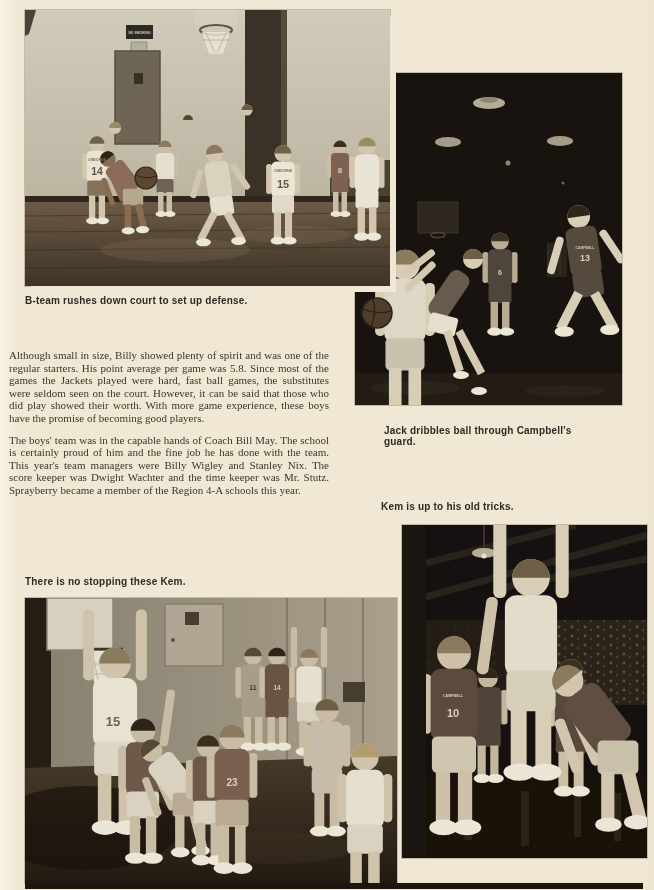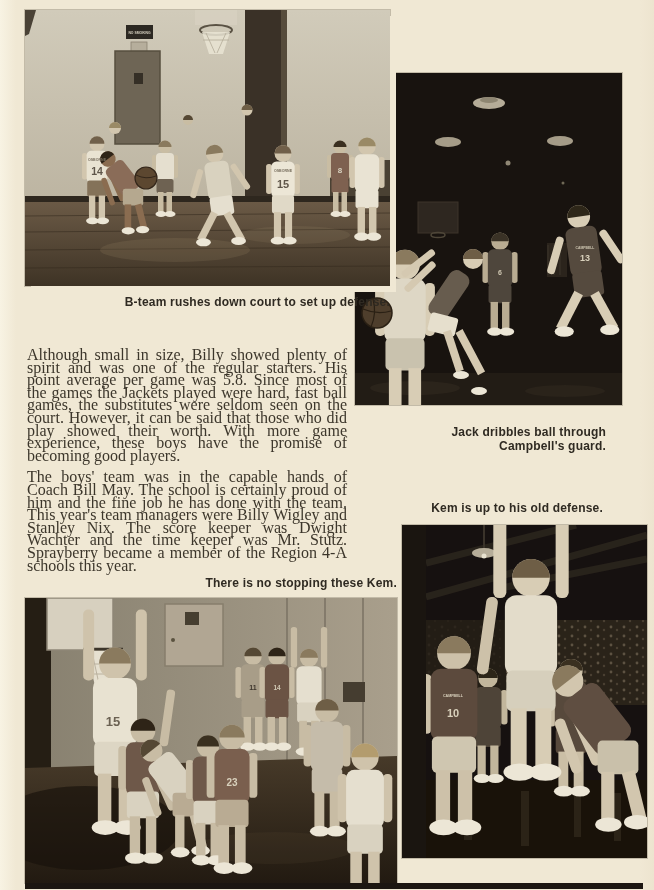--- a/index.html
+++ b/index.html
@@ -14,30 +14,30 @@
          box-shadow:0 0 0 1px rgba(60,50,35,.25);text-align:center;}
   .photo svg{display:block;}
   #photo-bteam{left:25px;top:10px;width:365px;height:276px;z-index:2;
                box-shadow:6px 6px 0 0 #f0e8d4,0 0 0 1px rgba(60,50,35,.25);}
   #photo-jack{left:355px;top:73px;width:267px;height:332px;z-index:1;}
   #photo-stop{left:25px;top:598px;width:372px;height:285px;z-index:2;}
   #photo-tricks{left:402px;top:525px;width:221px;height:333px;z-index:1;padding-left:24px;}
   .caption{
     position:absolute;z-index:3;
     font-family:"Liberation Sans",sans-serif;
-    font-weight:bold;font-size:12px;letter-spacing:.2px;
-    color:#2f2a22;text-align:right;
+    font-weight:bold;font-size:10px;letter-spacing:.2px;
+    color:#2f2a22;text-align:left;
   }
   #caption-bteam{left:25px;top:295px;width:365px;}
   #caption-jack{left:384px;top:417px;width:222px;margin-top:8px;}
   #caption-tricks{left:381px;top:501px;width:222px;}
   #caption-stop{left:25px;top:576px;width:372px;}
   .bodytext{
-    position:absolute;left:27px;top:349px;width:320px;z-index:3;
-    font-size:16px;line-height:12.6px;color:#3c362b;text-align:justify;
+    position:absolute;left:9px;top:349px;width:320px;z-index:3;
+    font-size:11px;line-height:12.6px;color:#3c362b;text-align:justify;
   }
   .bodytext p{margin:0 0 9px 0;}
   .bottom-strip{position:absolute;left:25px;top:883px;width:618px;height:6px;
                 background:#1c1611;z-index:4;}
   svg text{font-family:"Liberation Sans",sans-serif;font-weight:bold;text-anchor:middle;}
 </style>
 </head>
 <body>
 
 <svg width="0" height="0" style="position:absolute" aria-hidden="true">
@@ -318,21 +318,21 @@
       <use href="#p-stand" transform="translate(340,302) scale(2.1)" style="--jersey:#e5dfcf;--shorts:#d9d2c0;--skin:#cfc3ab;--hair:#b39c6e"></use>
       <text x="88" y="128" font-size="13" fill="#6b6152">15</text>
       <text x="207" y="188" font-size="10" fill="#d8d0bc">23</text>
       <text x="228" y="92" font-size="7" fill="#3e362c">11</text>
       <text x="252" y="92" font-size="6.5" fill="#d0c8b4">14</text>
     </svg>
   </div>
 
   <div class="caption" id="caption-bteam">B-team rushes down court to set up defense.</div>
   <div class="caption" id="caption-jack">Jack dribbles ball through Campbell's guard.</div>
-  <div class="caption" id="caption-tricks">Kem is up to his old defense.</div>
+  <div class="caption" id="caption-tricks">Kem is up to his old tricks.</div>
   <div class="caption" id="caption-stop">There is no stopping these Kem.</div>
 
   <div class="bodytext">
     <p>Although small in size, Billy showed plenty of spirit and was one of the regular starters.  His point average per game was 5.8.  Since most of the games the Jackets played were hard, fast ball games, the substitutes were seldom seen on the court.  However, it can be said that those who did play showed their worth.  With more game experience, these boys have the promise of becoming good players.</p>
     <p>The boys' team was in the capable hands of Coach Bill May.  The school is certainly proud of him and the fine job he has done with the team.  This year's team managers were Billy Wigley and Stanley Nix.  The score keeper was Dwight Wachter and the time keeper was Mr. Stutz.  Sprayberry became a member of the Region 4-A schools this year.</p>
   </div>
 
   <div class="bottom-strip"></div>
 </div>
 

